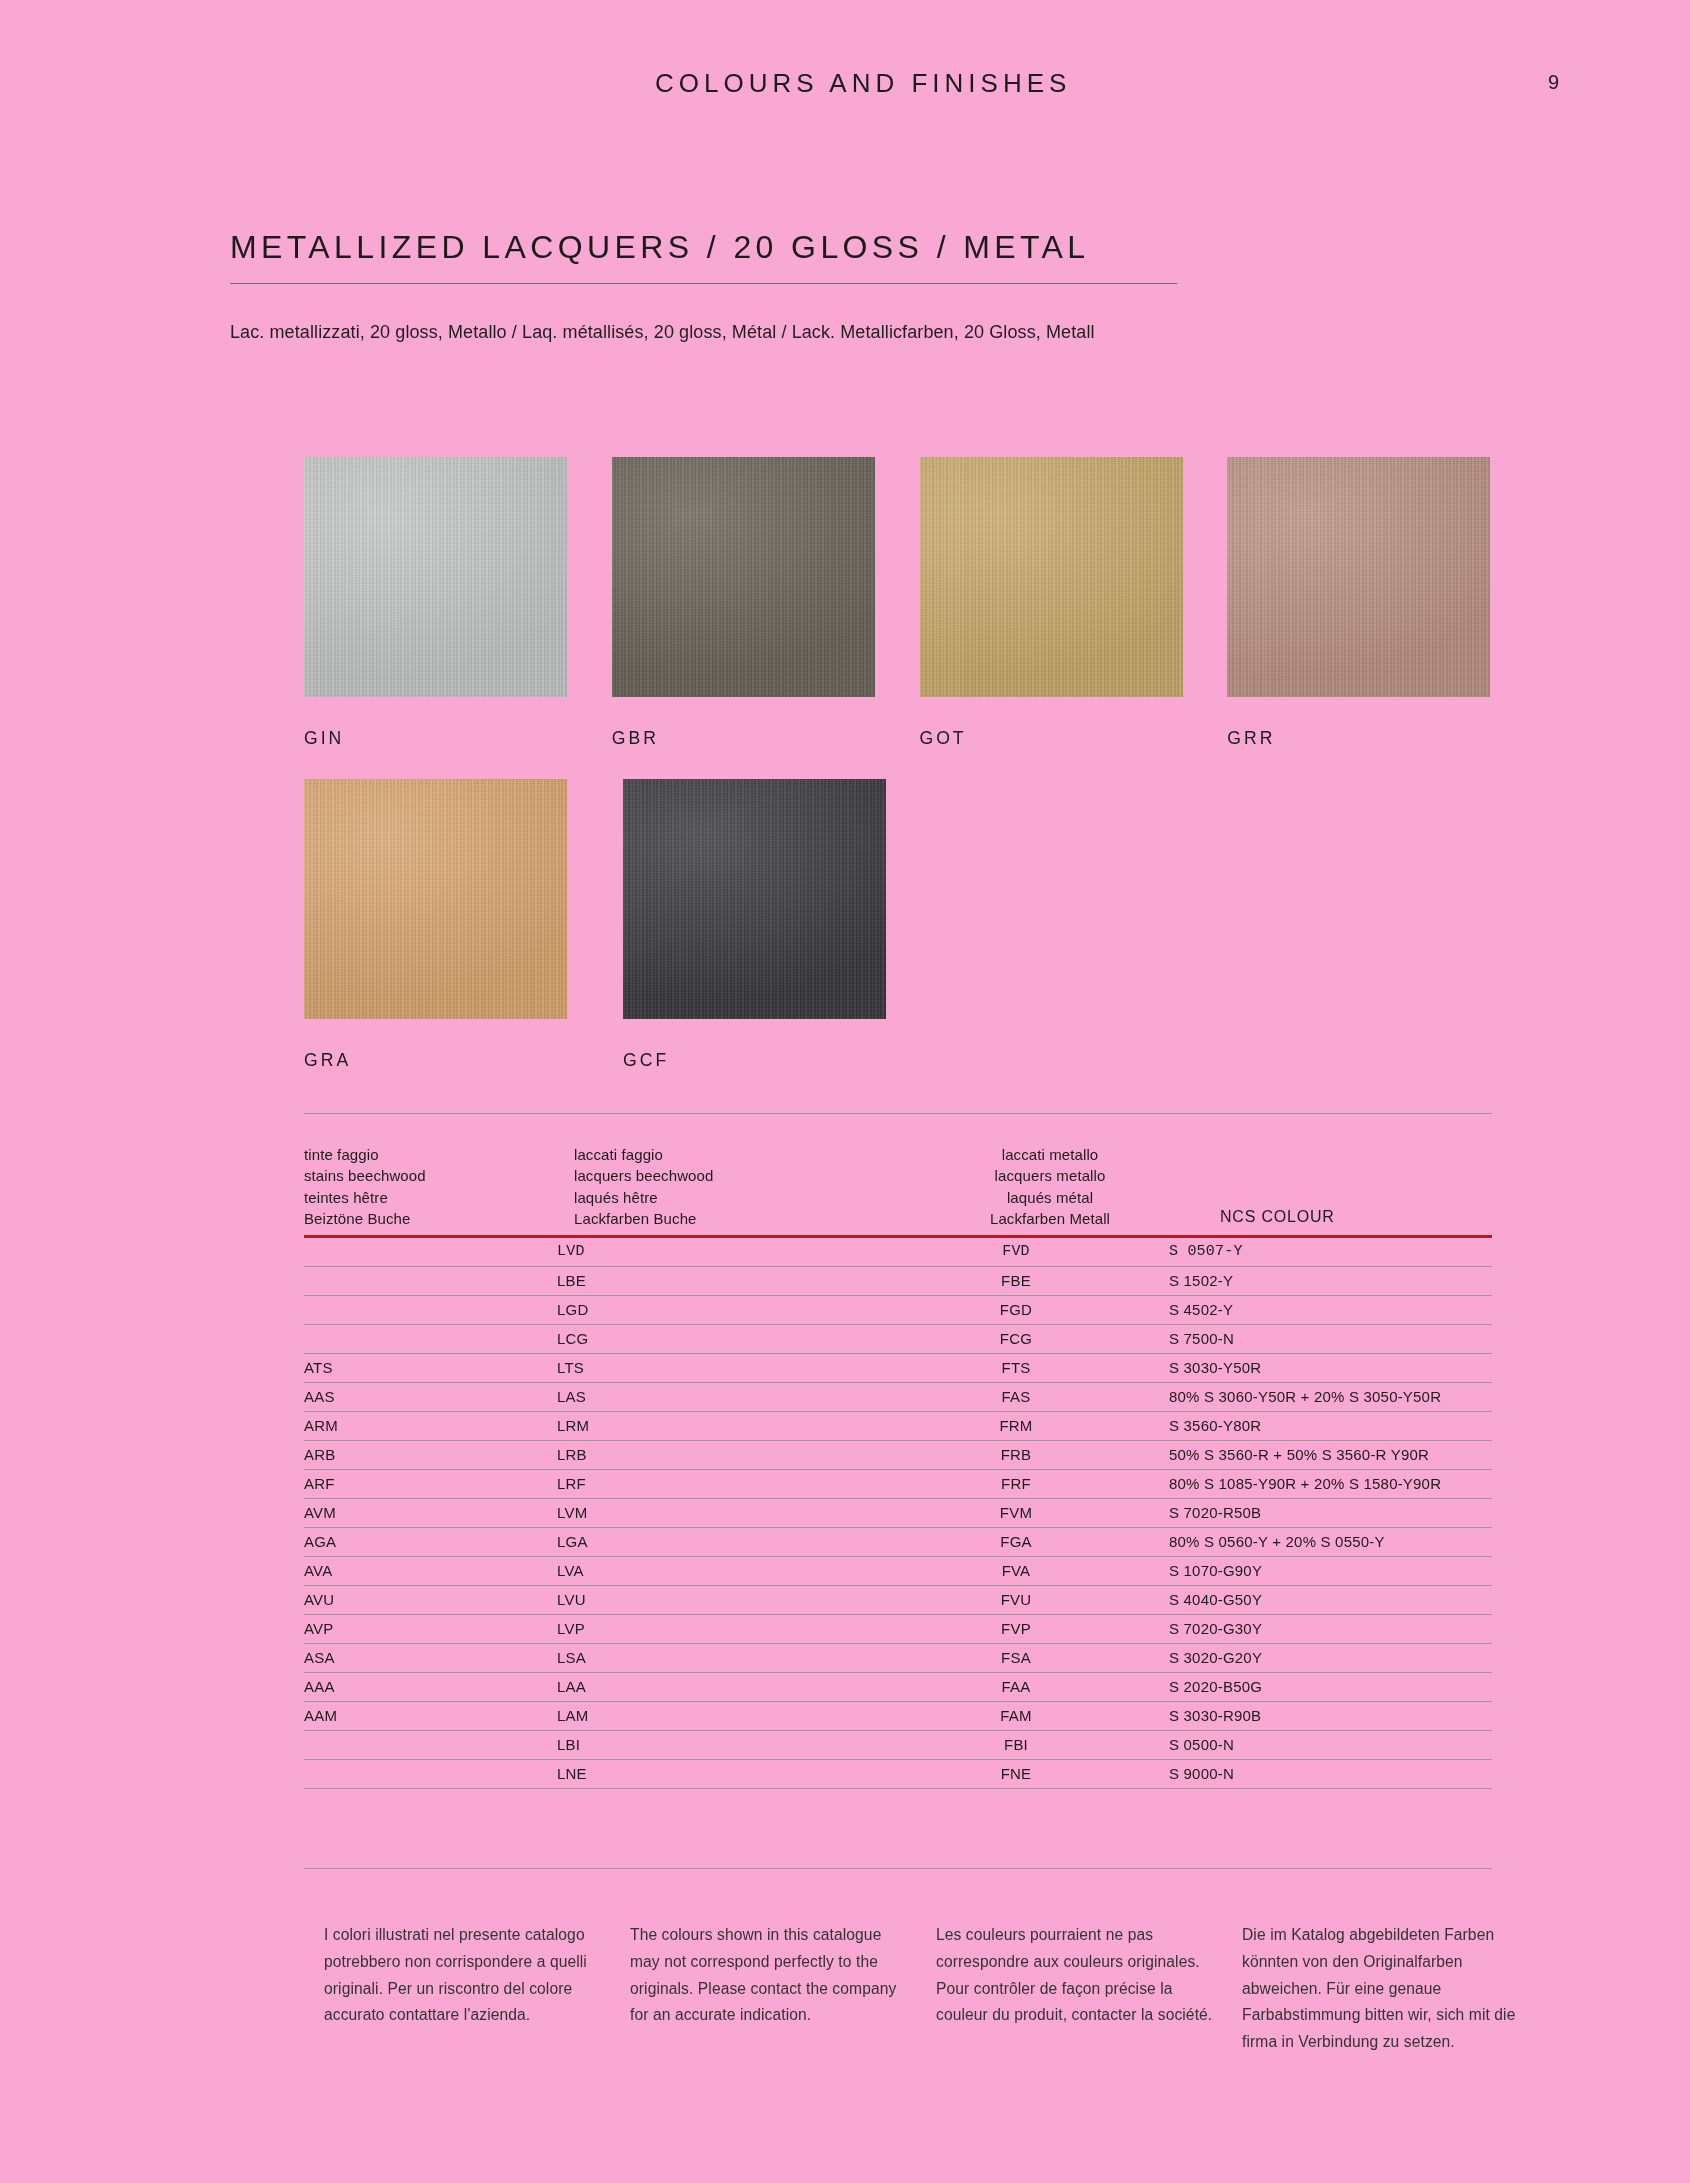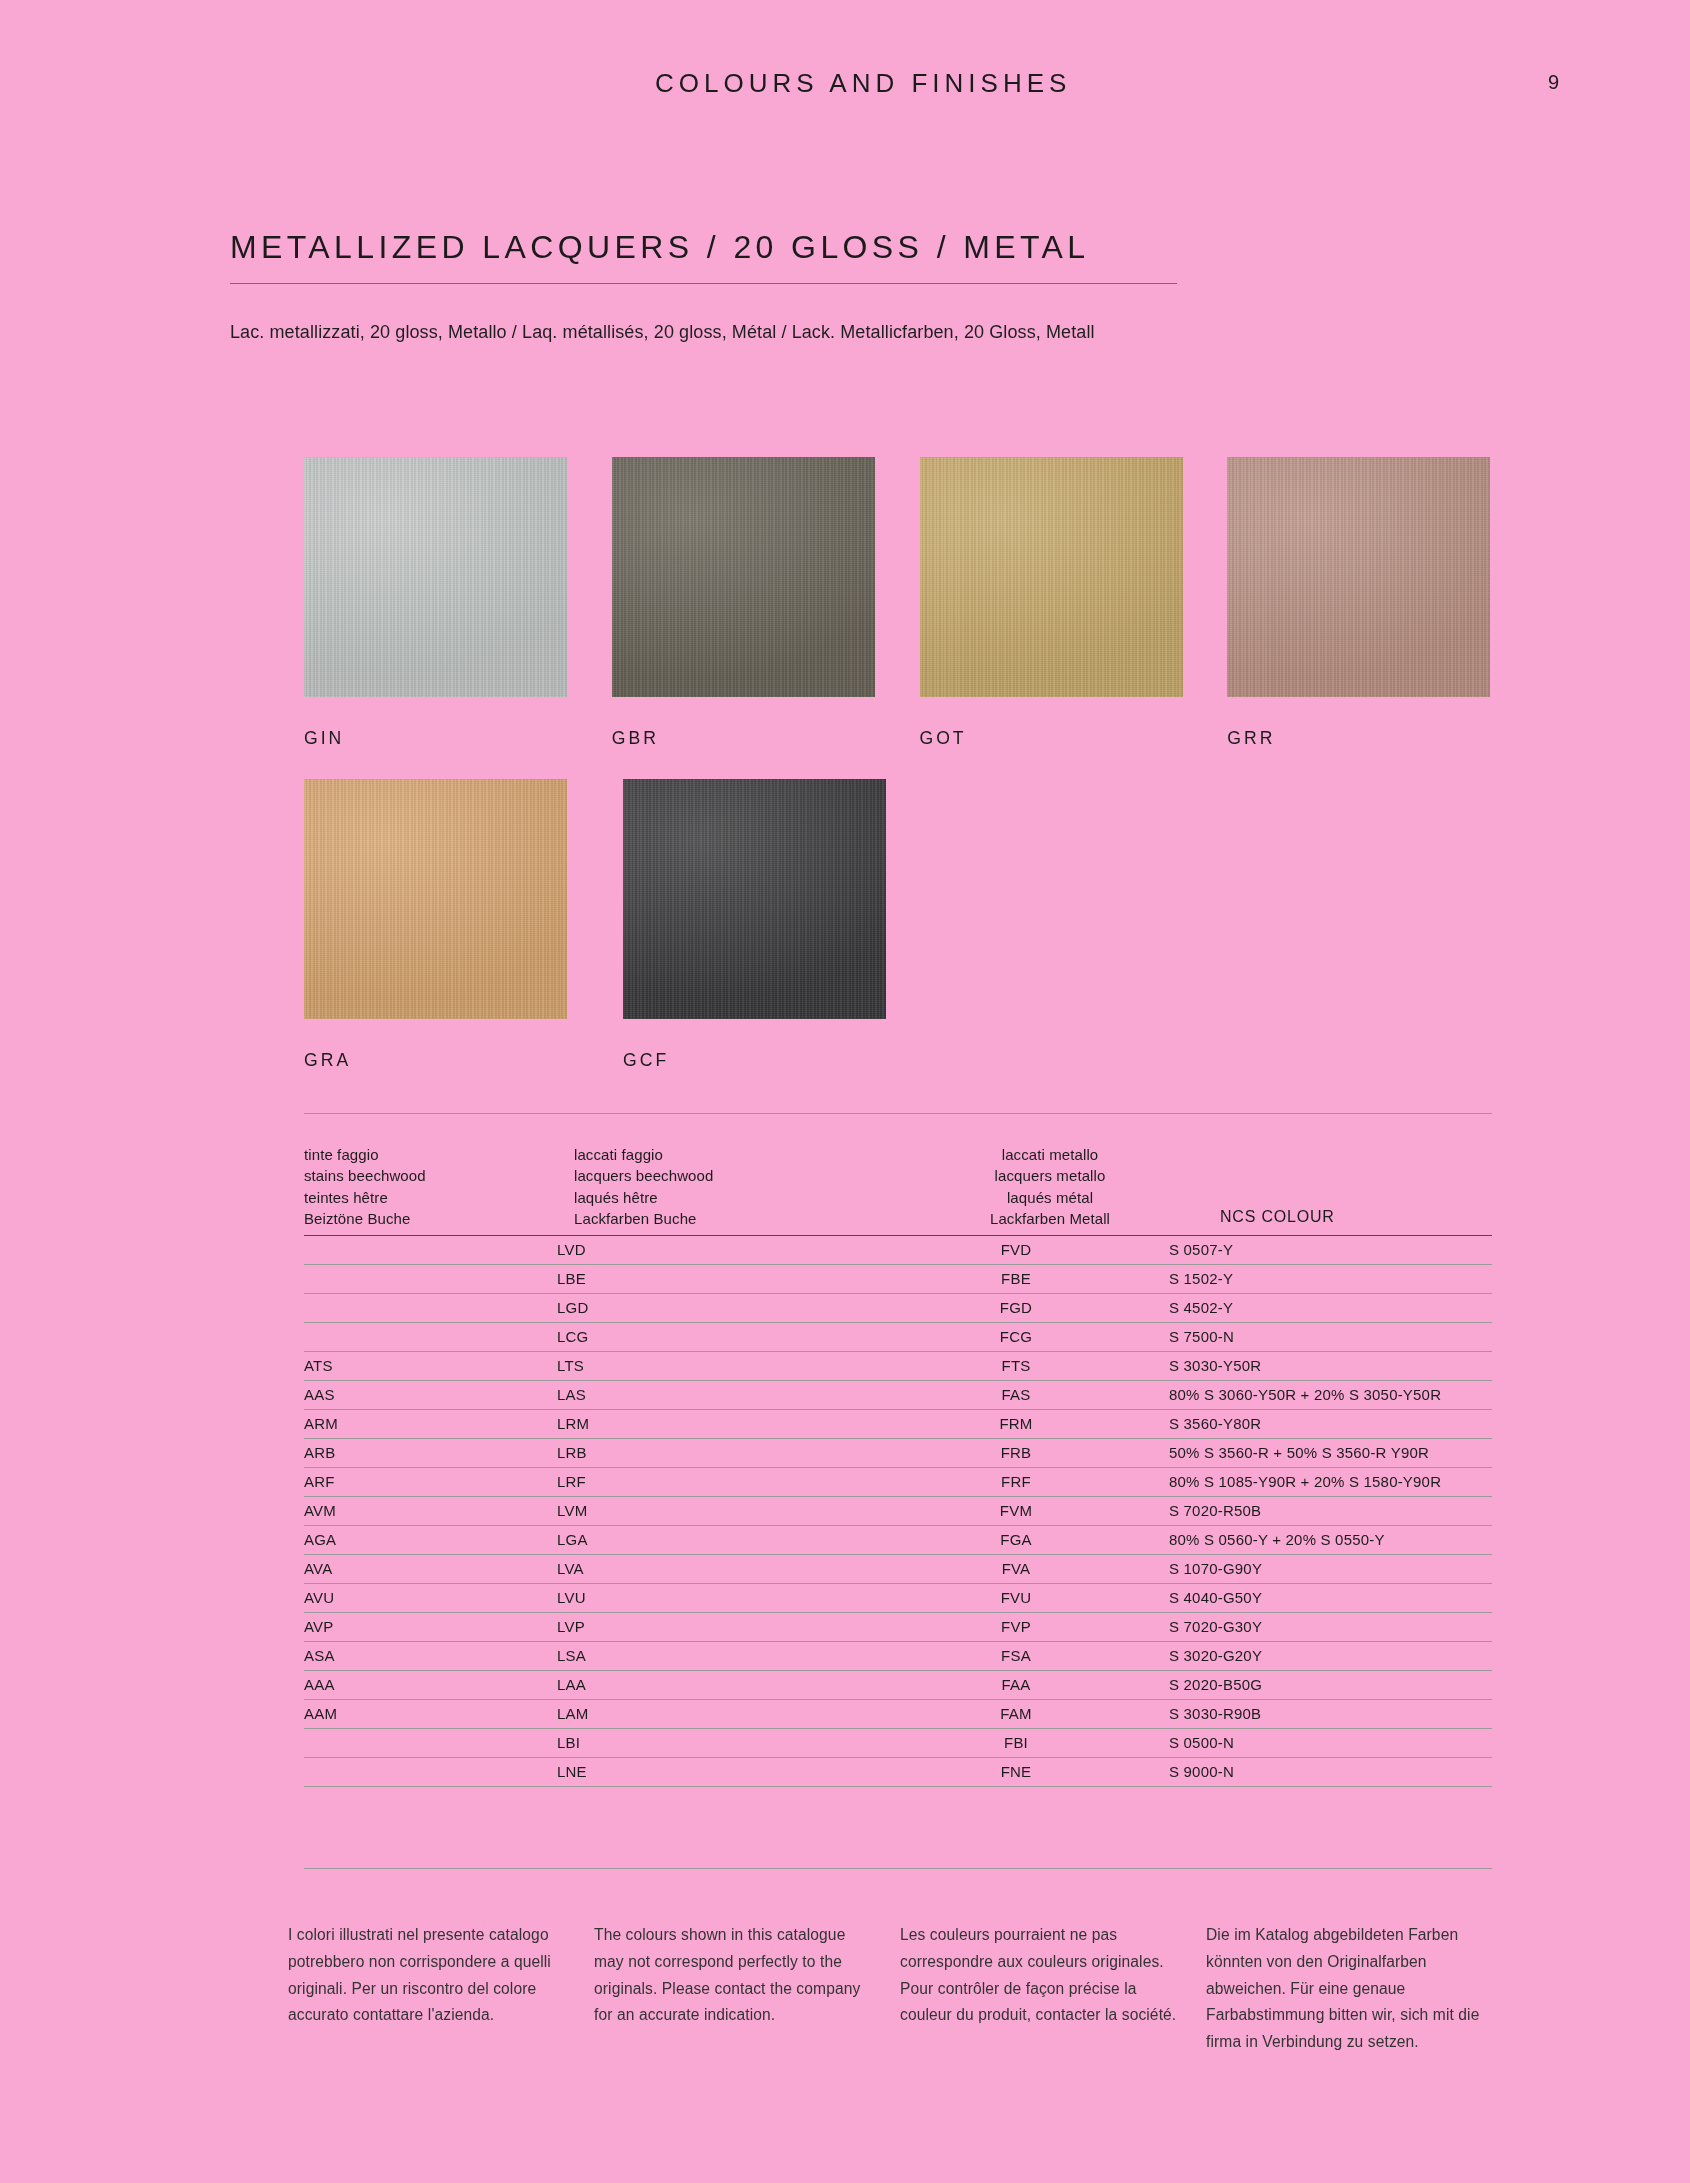--- a/index.html
+++ b/index.html
@@ -156,40 +156,40 @@
   }
   .spec-row {
     display: flex;
     align-items: center;
     height: 28px;
     border-top: 1px solid #9a9a9a;
     font-size: 15px;
     letter-spacing: 0.2px;
     color: #1c1c1c;
   }
-  .spec-row:first-of-type { border-top: 1px solid #b91c1c; }
+  .spec-row:first-of-type { border-top: 3px solid #b91c1c; font-family: Liberation Mono, monospace; }
   .spec-row .cell { overflow: hidden; white-space: nowrap; }
   .spec-bottom-rule {
     width: 100%;
     height: 1px;
     background: #9a9a9a;
   }
 
   
   .disclaimer-rule {
     position: absolute;
     left: 304px;
     top: 1868px;
     width: 1188px;
     height: 1px;
     background: #9a9a9a;
   }
   .disclaimers {
     position: absolute;
-    left: 288px;
+    left: 324px;
     top: 1922px;
     width: 1218px;
     display: flex;
   }
   .disclaimer {
     width: 306px;
     flex: 0 0 306px;
     font-size: 15.6px;
     line-height: 1.72;
     color: #333333;

